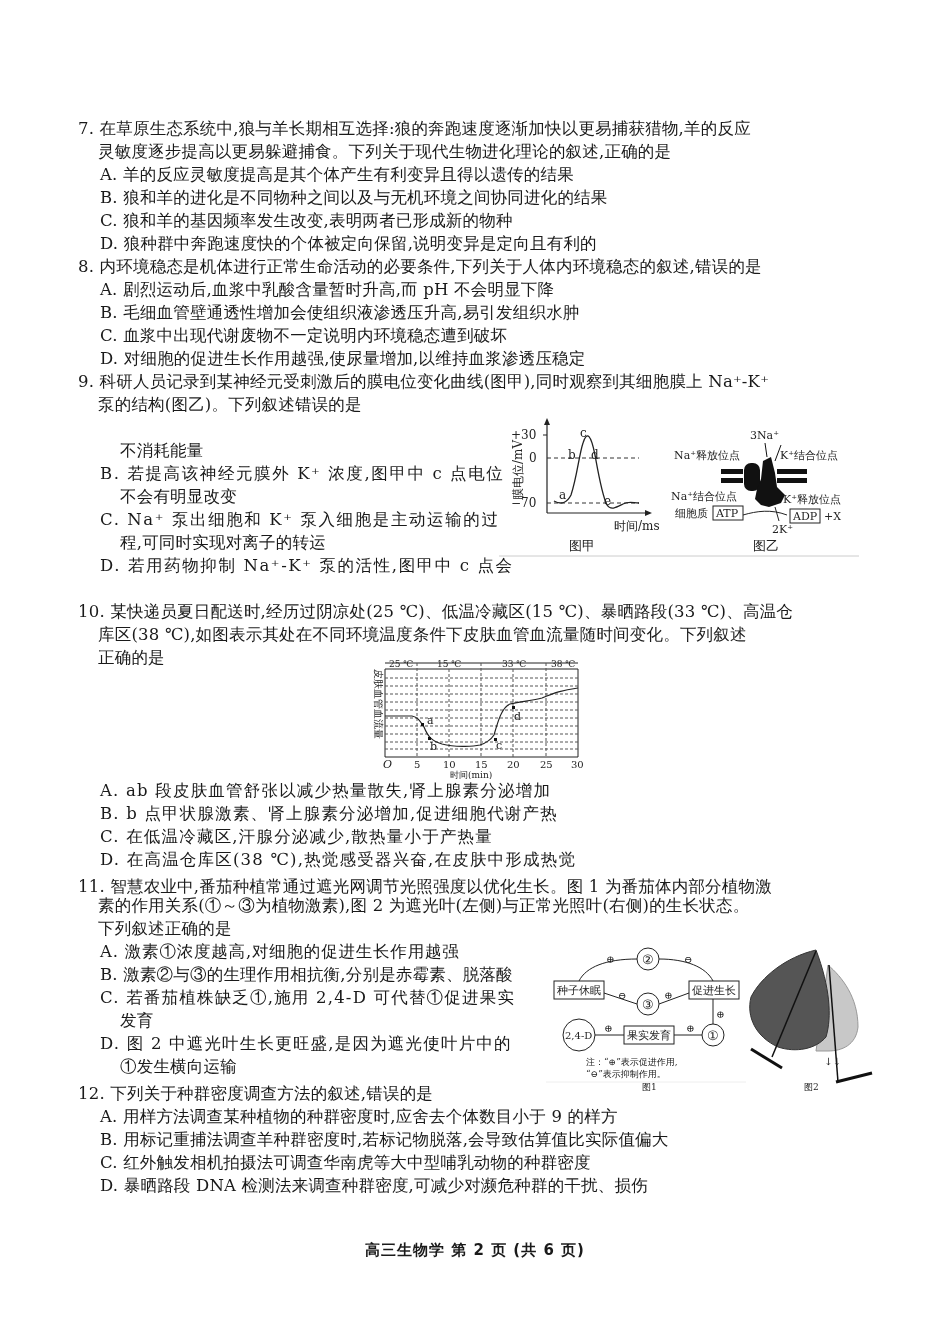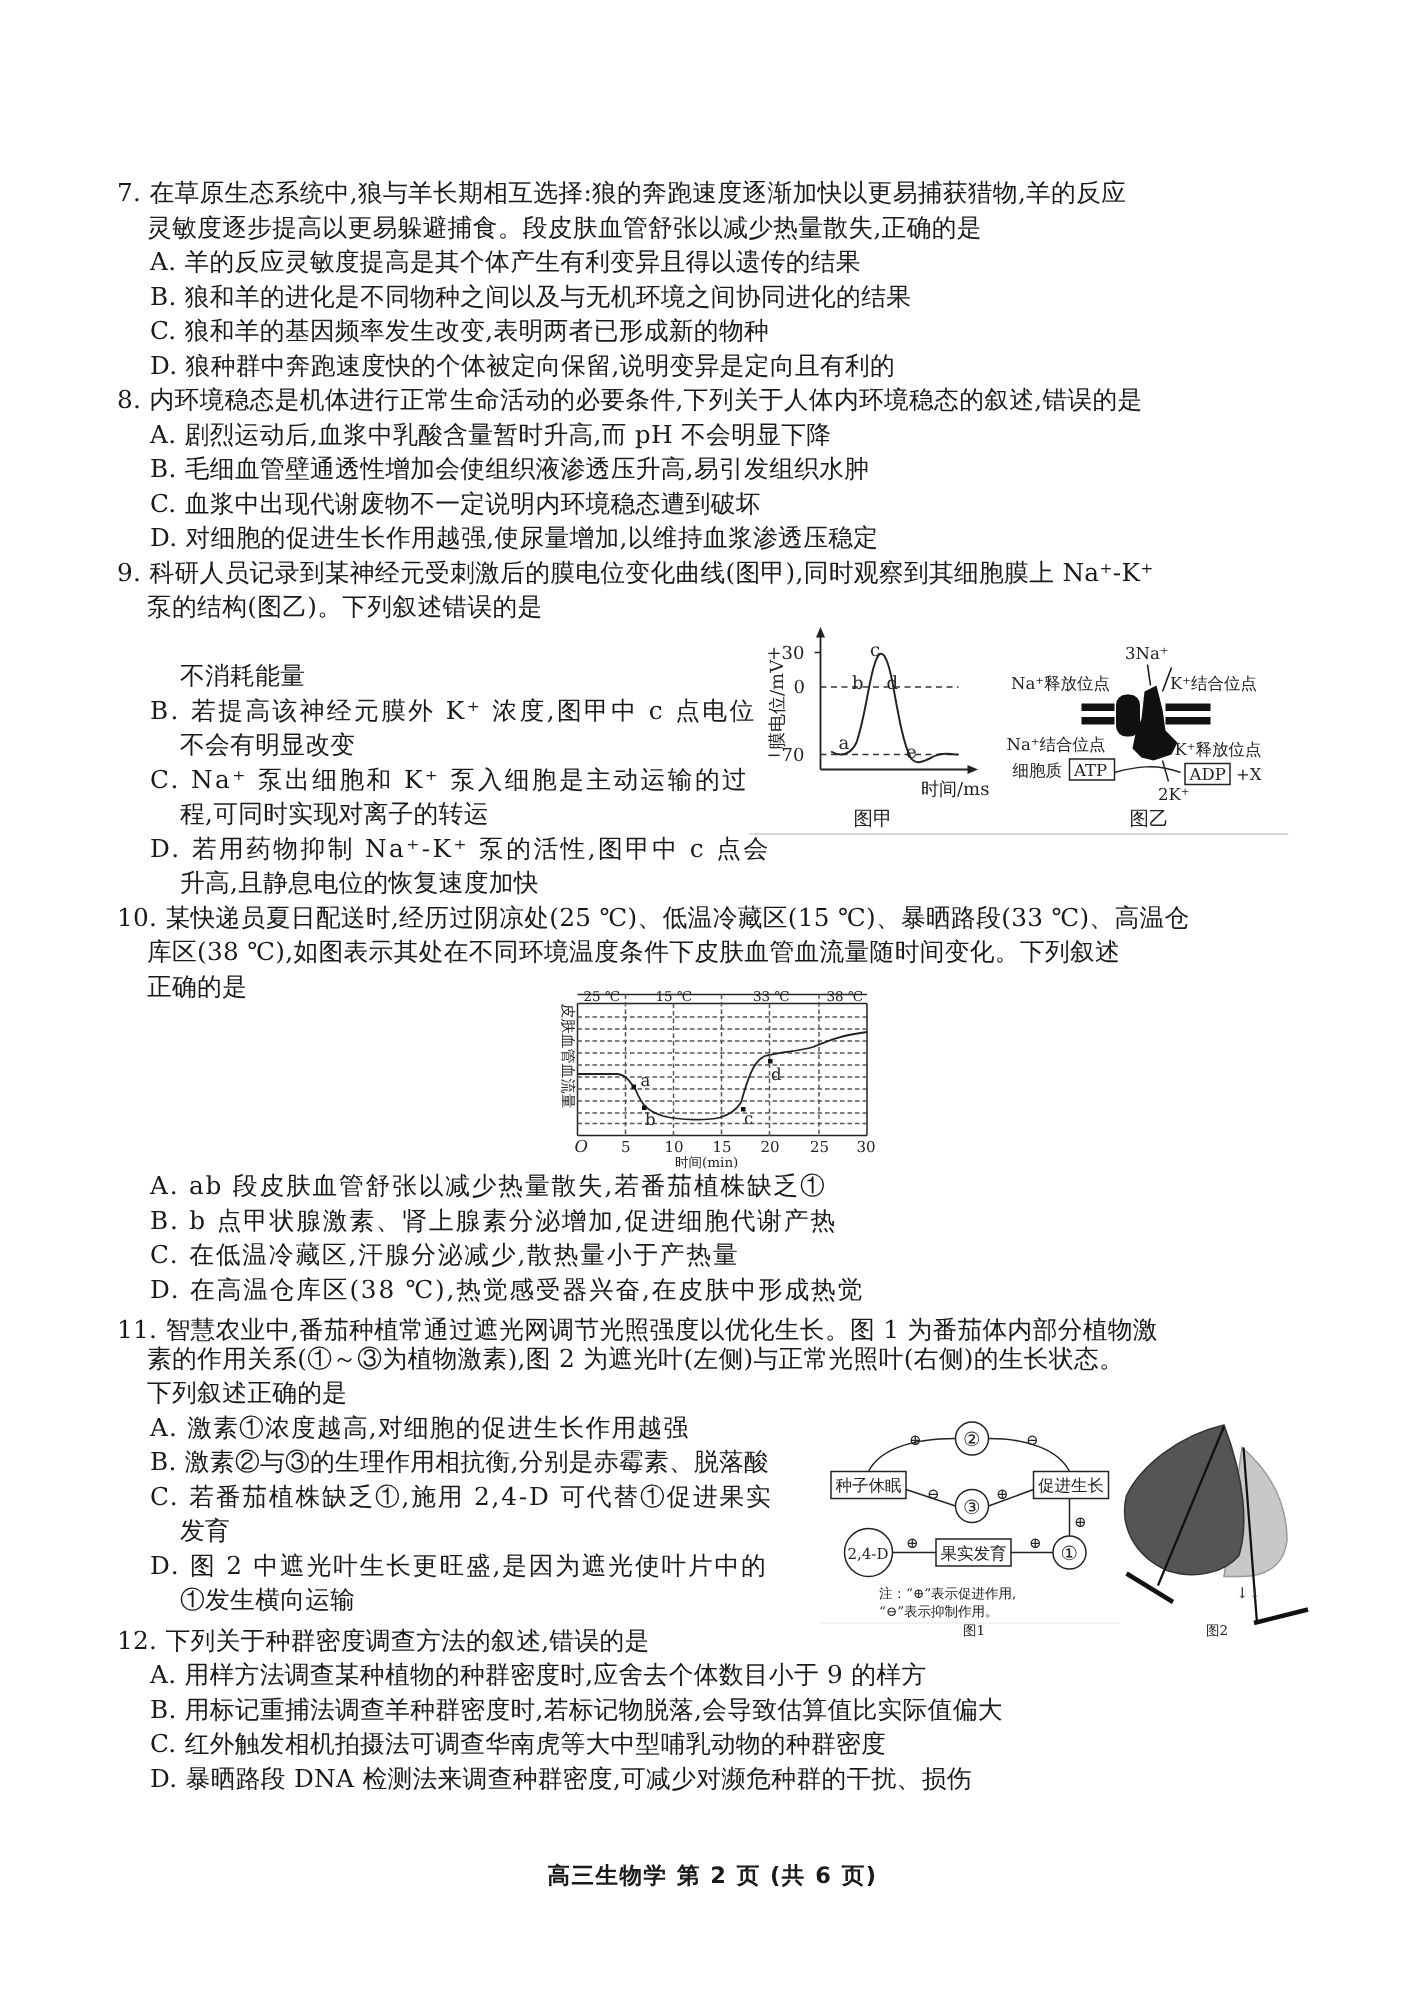--- a/index.html
+++ b/index.html
@@ -15,41 +15,40 @@
   .footer { position:absolute; top:1241px; left:0; width:950px; text-align:center;
             font-family:"DejaVu Sans", "Liberation Sans", sans-serif; font-size:15px; font-weight:bold; letter-spacing:1px; }
   svg text { font-family:"DejaVu Serif", "Liberation Serif", serif; fill:#222; }
 </style>
 </head>
 <body>
 
 <div class="page">
 
   <div class="line q" style="top:117px">7. 在草原生态系统中,狼与羊长期相互选择:狼的奔跑速度逐渐加快以更易捕获猎物,羊的反应</div>
-  <div class="line qc" style="top:140px">灵敏度逐步提高以更易躲避捕食。段皮肤血管舒张以减少热量散失,正确的是</div>
+  <div class="line qc" style="top:140px">灵敏度逐步提高以更易躲避捕食。下列关于现代生物进化理论的叙述,正确的是</div>
   <div class="line opt" style="top:163px">A. 羊的反应灵敏度提高是其个体产生有利变异且得以遗传的结果</div>
   <div class="line opt" style="top:186px">B. 狼和羊的进化是不同物种之间以及与无机环境之间协同进化的结果</div>
   <div class="line opt" style="top:209px">C. 狼和羊的基因频率发生改变,表明两者已形成新的物种</div>
   <div class="line opt" style="top:232px">D. 狼种群中奔跑速度快的个体被定向保留,说明变异是定向且有利的</div>
 
   <div class="line q" style="top:255px">8. 内环境稳态是机体进行正常生命活动的必要条件,下列关于人体内环境稳态的叙述,错误的是</div>
   <div class="line opt" style="top:278px">A. 剧烈运动后,血浆中乳酸含量暂时升高,而 pH 不会明显下降</div>
   <div class="line opt" style="top:301px">B. 毛细血管壁通透性增加会使组织液渗透压升高,易引发组织水肿</div>
   <div class="line opt" style="top:324px">C. 血浆中出现代谢废物不一定说明内环境稳态遭到破坏</div>
   <div class="line opt" style="top:347px">D. 对细胞的促进生长作用越强,使尿量增加,以维持血浆渗透压稳定</div>
 
   <div class="line q" style="top:370px">9. 科研人员记录到某神经元受刺激后的膜电位变化曲线(图甲),同时观察到其细胞膜上 Na⁺-K⁺</div>
   <div class="line qc" style="top:393px">泵的结构(图乙)。下列叙述错误的是</div>
   <div class="line optc" style="top:439px">不消耗能量</div>
   <div class="line opt" style="top:462px;letter-spacing:1.6px">B. 若提高该神经元膜外 K⁺ 浓度,图甲中 c 点电位</div>
   <div class="line optc" style="top:485px">不会有明显改变</div>
   <div class="line opt" style="top:508px;letter-spacing:1.6px">C. Na⁺ 泵出细胞和 K⁺ 泵入细胞是主动运输的过</div>
   <div class="line optc" style="top:531px">程,可同时实现对离子的转运</div>
   <div class="line opt" style="top:554px;letter-spacing:1.6px">D. 若用药物抑制 Na⁺-K⁺ 泵的活性,图甲中 c 点会</div>
-  <div class="line optc" style="top:577px">升高,且静息电位的恢复速度加快</div>
 
   <div class="fig" style="left:499px;top:415px;width:360px;height:145px;">
     <svg width="360" height="145" viewBox="0 0 360 145">
 
       <g>
         <line x1="48" y1="98" x2="150" y2="98" stroke="#222" stroke-width="1.2"></line>
         <line x1="48" y1="98" x2="48" y2="6" stroke="#222" stroke-width="1.2"></line>
         <polygon points="48,3 45,10 51,10" fill="#222"></polygon>
         <polygon points="153,98 146,95 146,101" fill="#222"></polygon>
         <line x1="44" y1="20" x2="48" y2="20" stroke="#222"></line>
@@ -144,21 +143,21 @@
       <text x="81" y="111" font-size="10">10</text>
       <text x="113" y="111" font-size="10">15</text>
       <text x="145" y="111" font-size="10">20</text>
       <text x="178" y="111" font-size="10">25</text>
       <text x="209" y="111" font-size="10">30</text>
       <text x="88" y="121" font-size="9">时间(min)</text>
       <text x="0" y="0" font-size="10" transform="translate(13,12) rotate(90)">皮肤血管血流量</text>
     </svg>
   </div>
 
-  <div class="line opt" style="top:779px;letter-spacing:1.2px">A. ab 段皮肤血管舒张以减少热量散失,若番茄植株缺乏①</div>
+  <div class="line opt" style="top:779px;letter-spacing:1.2px">A. ab 段皮肤血管舒张以减少热量散失,肾上腺素分泌增加</div>
   <div class="line opt" style="top:802px;letter-spacing:1.2px">B. b 点甲状腺激素、肾上腺素分泌增加,促进细胞代谢产热</div>
   <div class="line opt" style="top:825px;letter-spacing:1.2px">C. 在低温冷藏区,汗腺分泌减少,散热量小于产热量</div>
   <div class="line opt" style="top:848px;letter-spacing:1.2px">D. 在高温仓库区(38 ℃),热觉感受器兴奋,在皮肤中形成热觉</div>
 
   <div class="line q" style="top:875px">11. 智慧农业中,番茄种植常通过遮光网调节光照强度以优化生长。图 1 为番茄体内部分植物激</div>
   <div class="line qc" style="top:894px">素的作用关系(①～③为植物激素),图 2 为遮光叶(左侧)与正常光照叶(右侧)的生长状态。</div>
   <div class="line qc" style="top:917px">下列叙述正确的是</div>
   <div class="line opt" style="top:940px;letter-spacing:0.8px">A. 激素①浓度越高,对细胞的促进生长作用越强</div>
   <div class="line opt" style="top:963px">B. 激素②与③的生理作用相抗衡,分别是赤霉素、脱落酸</div>
   <div class="line opt" style="top:986px;letter-spacing:1.2px">C. 若番茄植株缺乏①,施用 2,4-D 可代替①促进果实</div>

